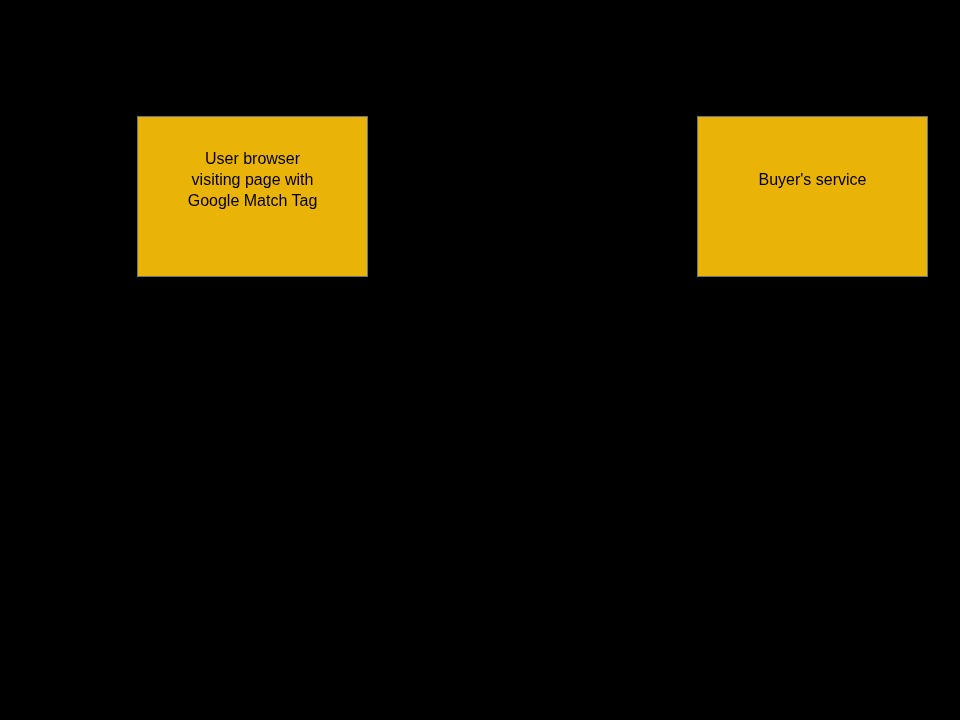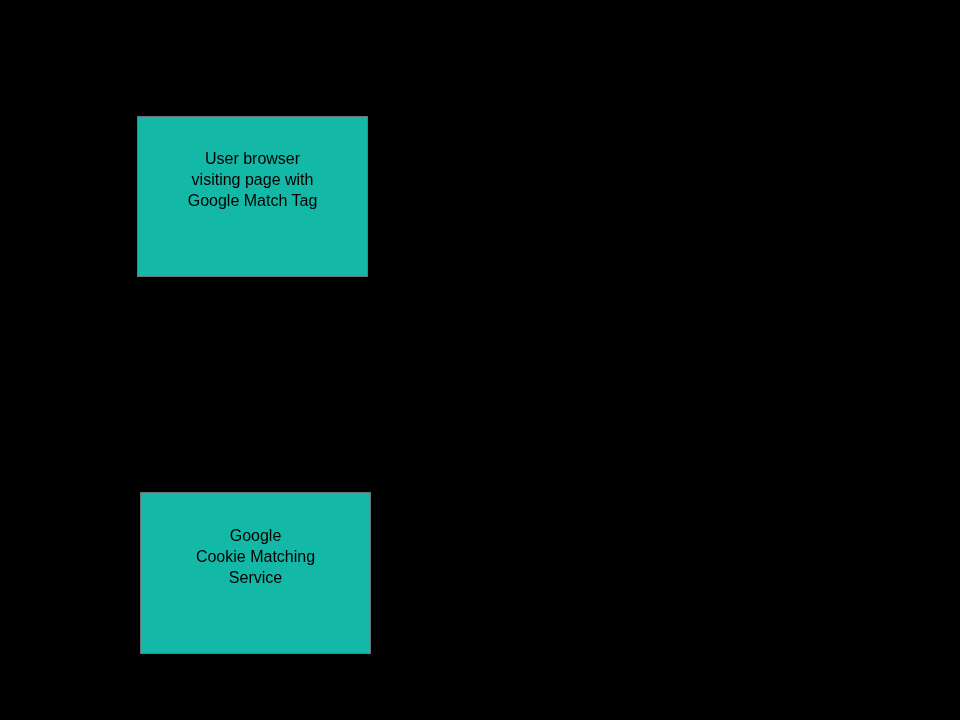--- a/index.html
+++ b/index.html
@@ -10,21 +10,21 @@
   #stage {
     position: relative;
     width: 960px;
     height: 720px;
     background: #000000;
     overflow: hidden;
     font-family: "Liberation Sans", "DejaVu Sans", sans-serif;
   }
   .node {
     position: absolute;
-    background: #14b8a6;
+    background: #eab308;
     border: 1px solid #68737d;
     box-sizing: border-box;
     display: flex;
     align-items: center;
     justify-content: center;
     
     padding-bottom: 34px;
   }
   .node-user-browser {
     left: 137px;
@@ -61,22 +61,20 @@
 <div id="stage">
 
   <div class="node node-user-browser">
     <div class="node-label">
       <span class="line">User browser</span>
       <span class="line">visiting page with</span>
       <span class="line">Google Match Tag</span>
     </div>
   </div>
 
-
-  <div class="node node-google-cms">
+  <div class="node node-buyers-service">
     <div class="node-label">
-      <span class="line">Google</span>
-      <span class="line">Cookie Matching</span>
-      <span class="line">Service</span>
+      <span class="line">Buyer's service</span>
     </div>
   </div>
+
 
 </div>
 
 </body></html>

